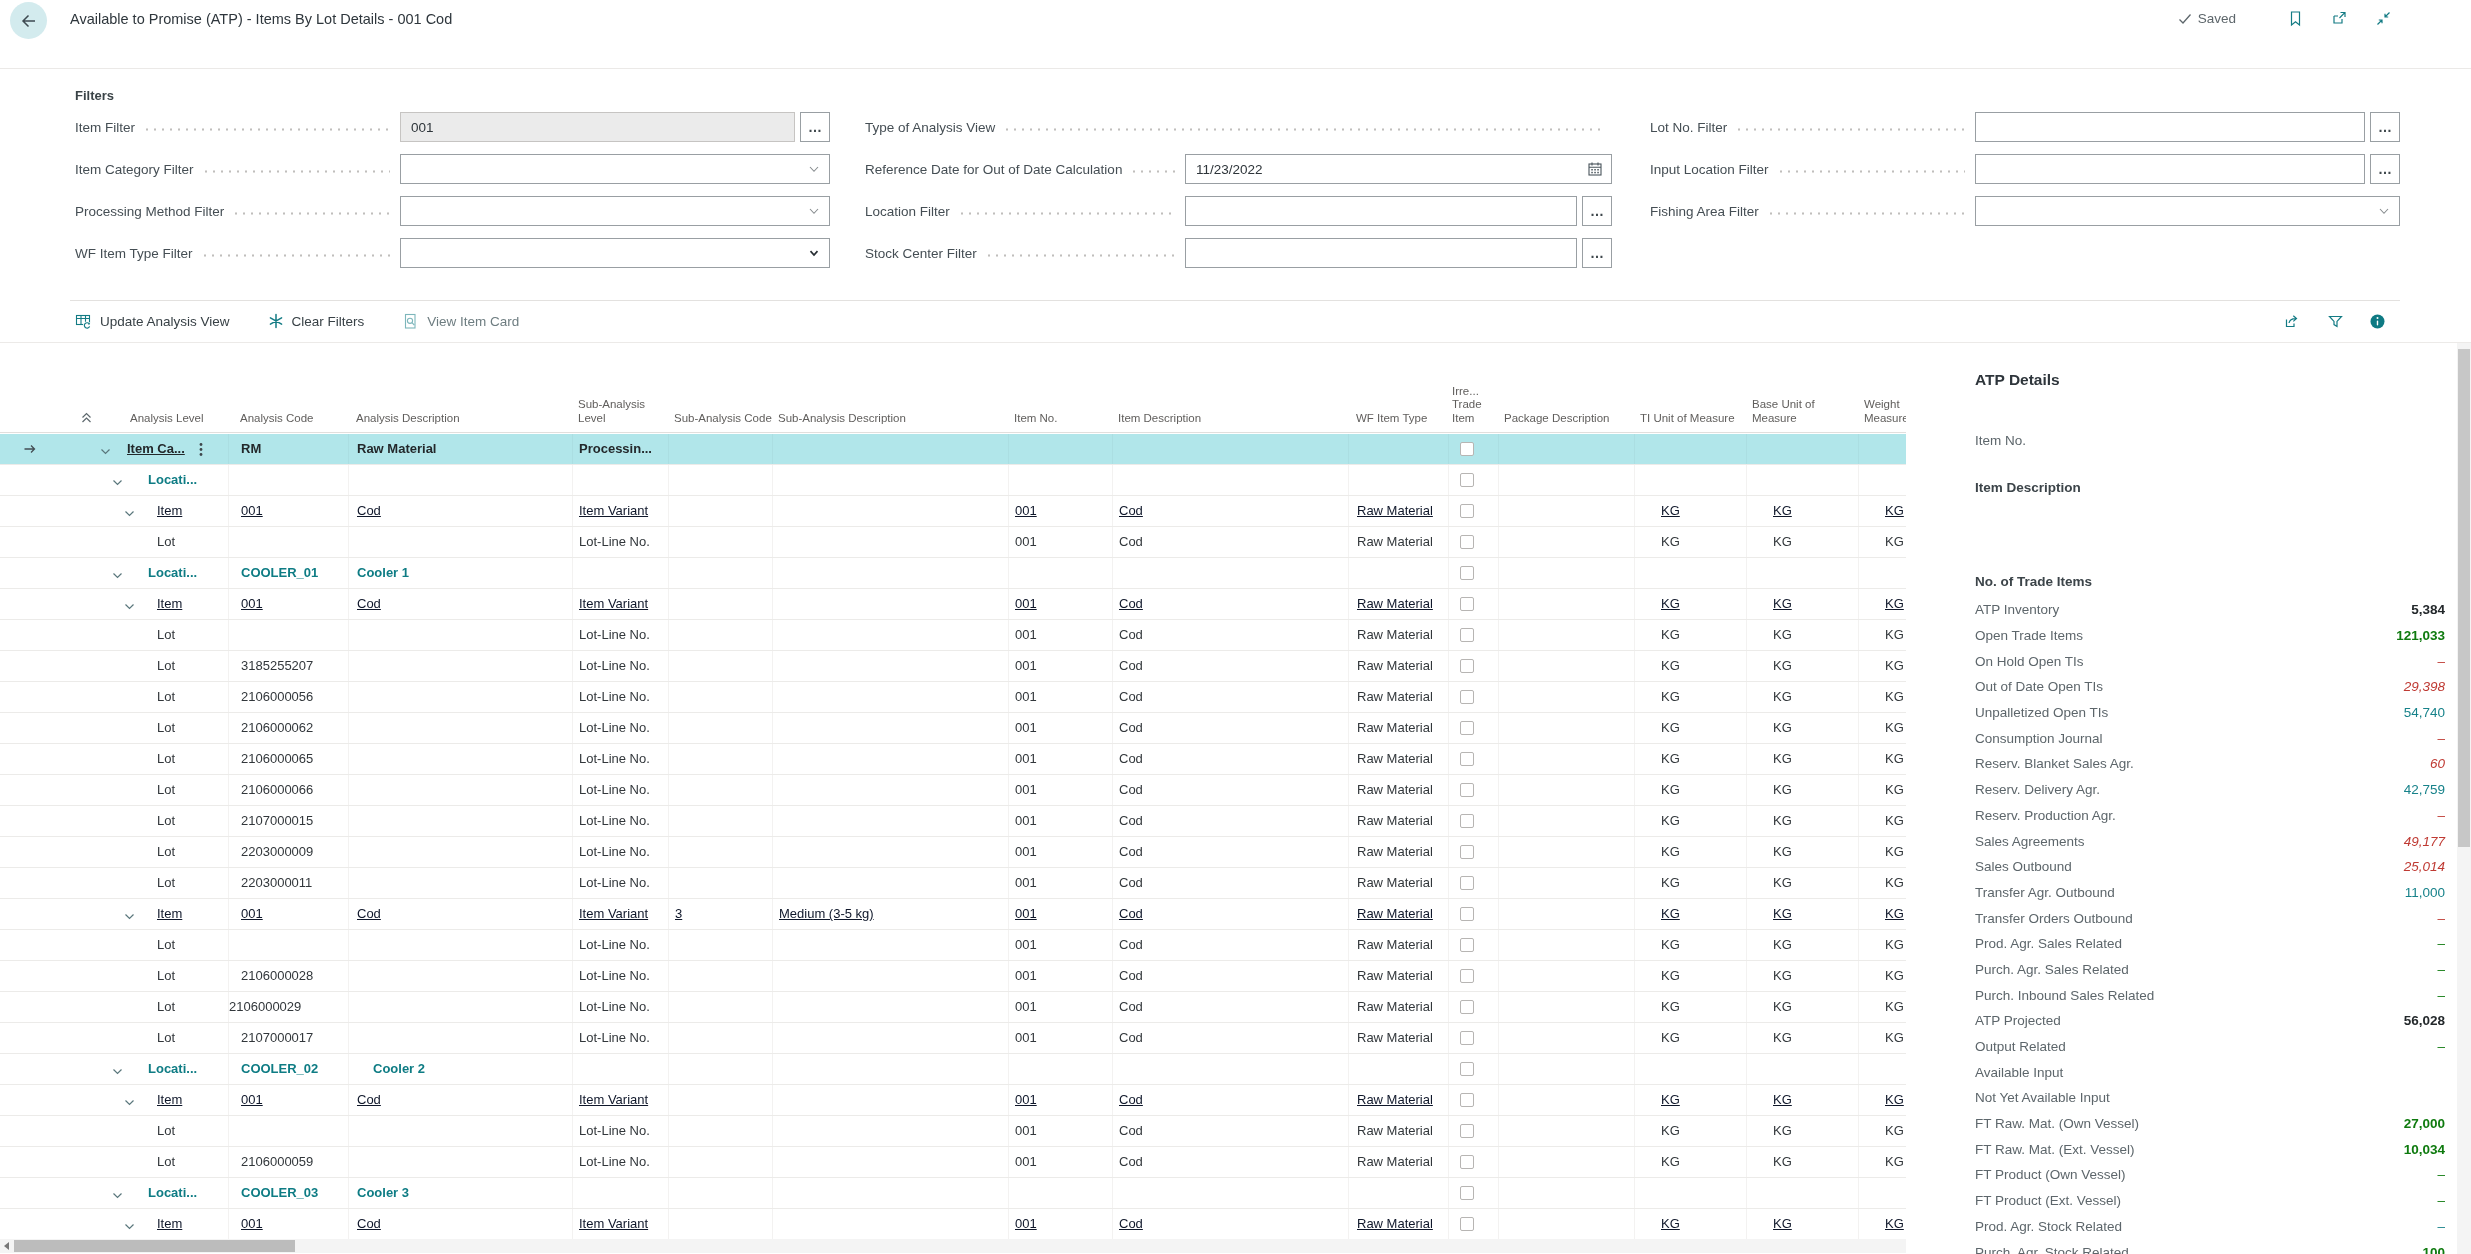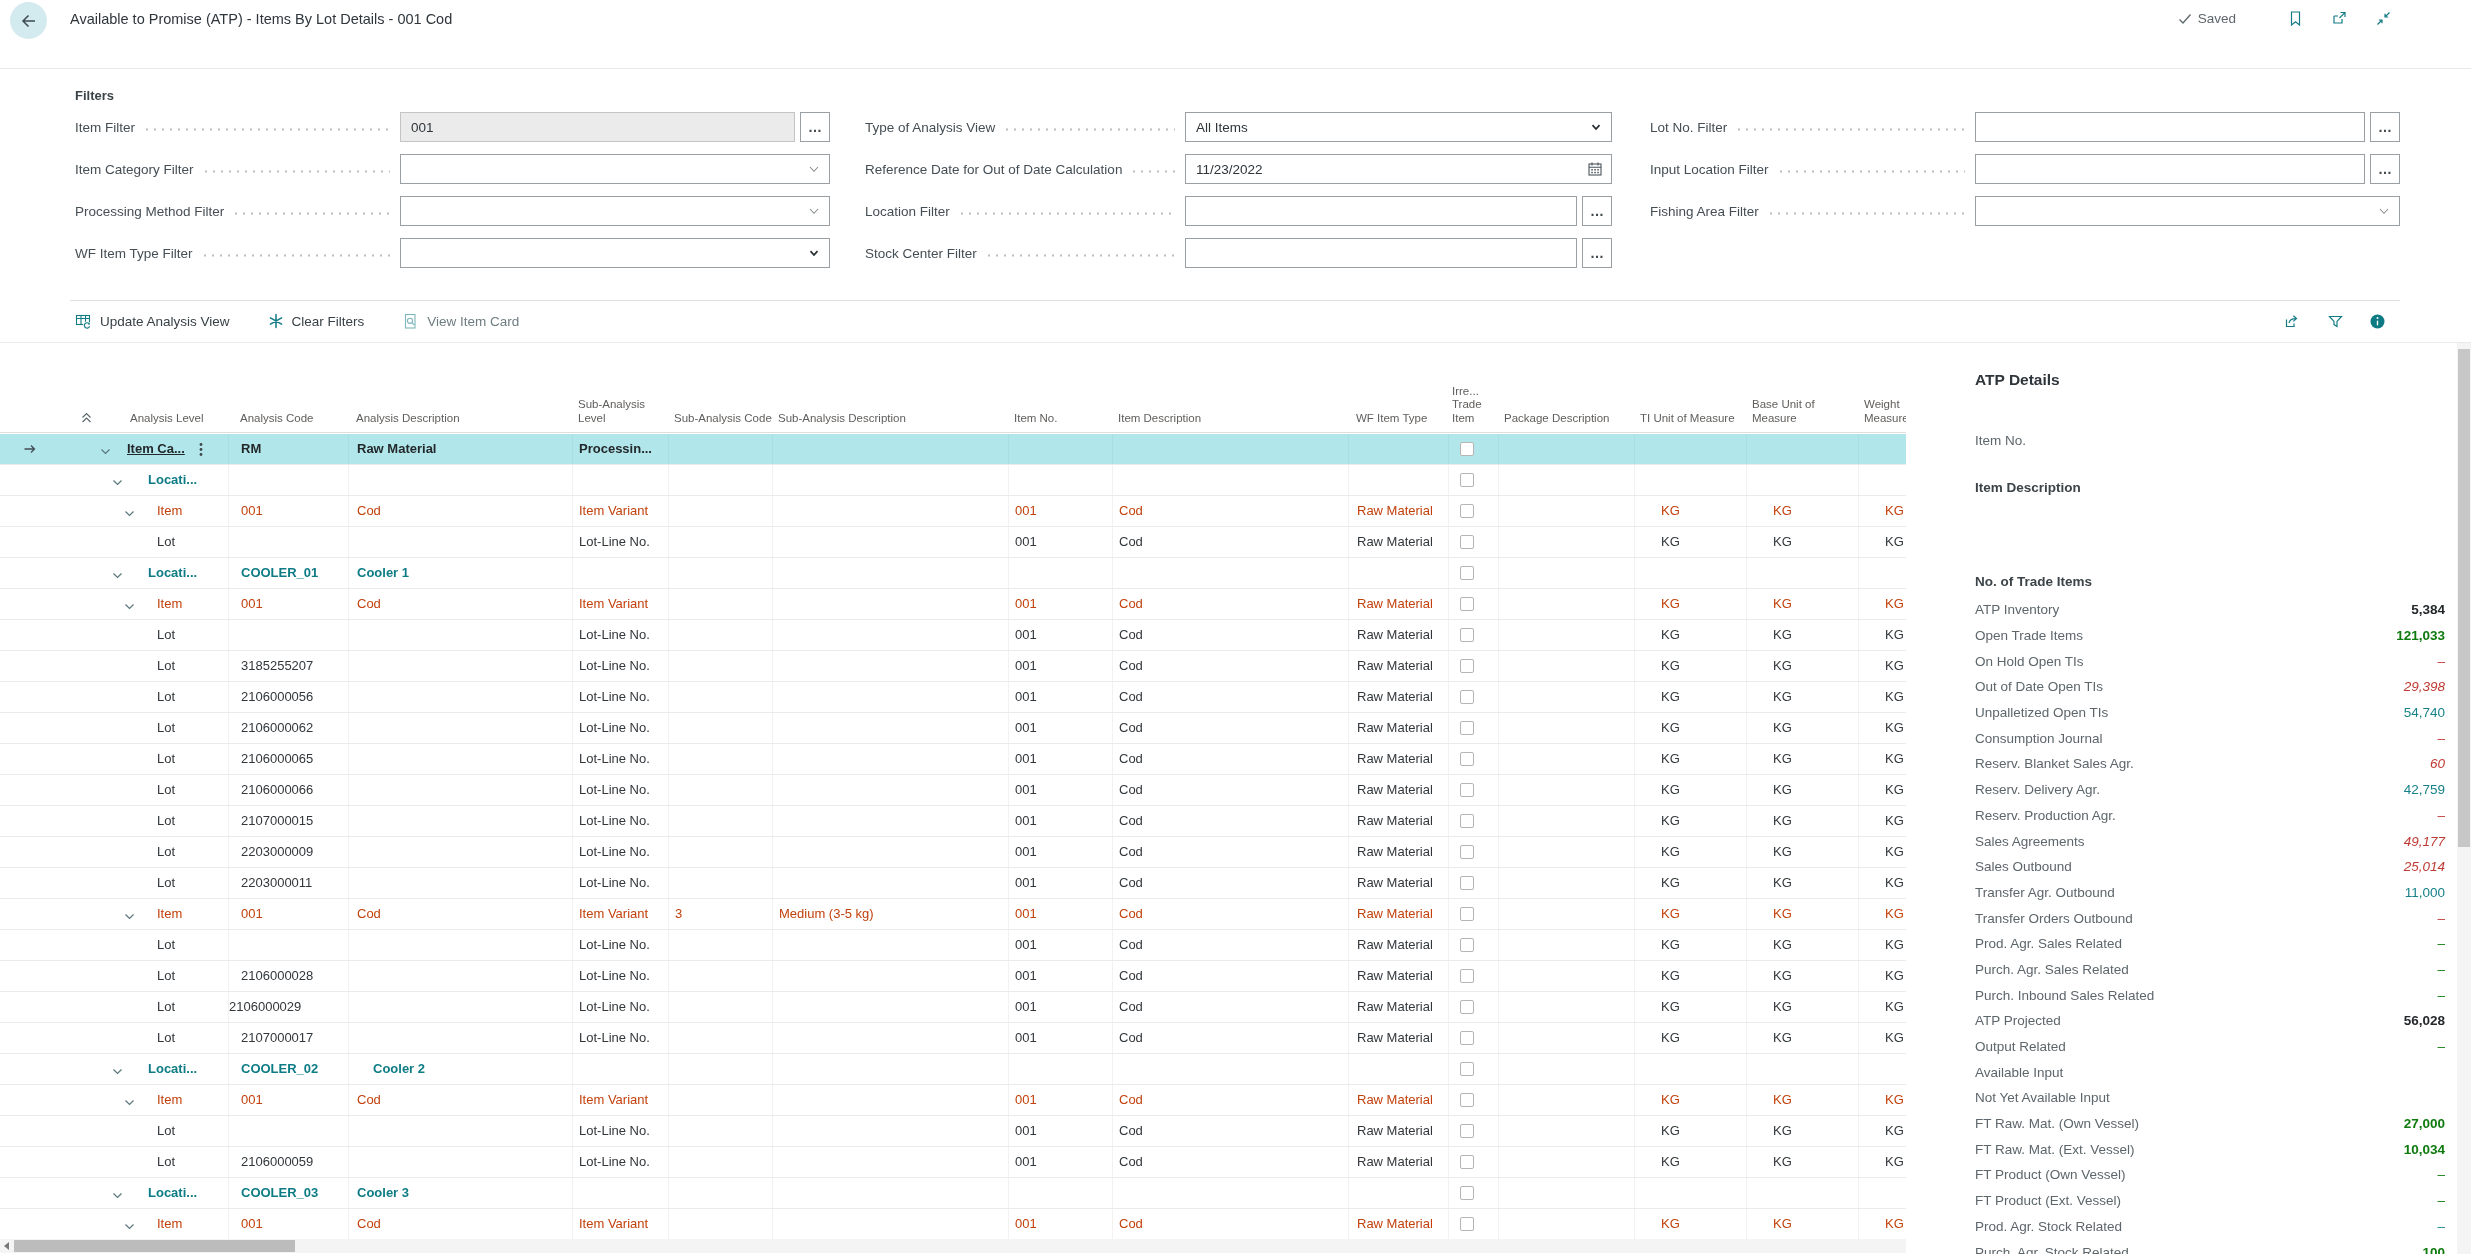--- a/index.html
+++ b/index.html
@@ -64,21 +64,21 @@
   .g-row { display:flex; height:31px; border-bottom:1px solid #ecebe9; background:#fff; }
   .g-row.sel { background:#b1e6ea; }
   .g-c { flex:none; height:30px; line-height:30px; font-size:13px; color:#32373b;
          white-space:nowrap; overflow:hidden; border-left:1px solid #f3f2f1; }
   .g-c:nth-child(1), .g-c:nth-child(2) { border-left:none; }
   .g-row.sel .g-c { border-left-color:rgba(0,0,0,0.03); }
   .g-level { position:relative; }
   .g-chev { position:absolute; top:4px; cursor:pointer; }
   .g-dots { margin-left:14px; cursor:pointer; vertical-align:middle; }
   .t-location .val { font-weight:700; color:#0e7c84; }
-  .t-item .val { color:#c2410c; }
+  .t-item .val { color:#0f172a;text-decoration:underline; }
   .t-category .val { font-weight:700; color:#23282b; }
   .g-row.sel .g-lab { text-decoration:underline; }
   .t-item .val[data-interactable="true"], .t-location .val[data-interactable="true"] { cursor:pointer; }
   .g-check { display:inline-block; width:14px; height:14px; border:1px solid #b7b5b3; border-radius:2px;
              background:#fff; margin:8px 0 0 11px; cursor:pointer; }
   .tri { width:0; height:0; position:absolute; cursor:pointer; }
   .hsb { position:absolute; left:0; top:896px; width:1930px; height:14px; background:#f4f4f4; }
   .hsb .thumb { position:absolute; left:14px; top:1px; height:12px; width:281px; background:#bcbcbc; cursor:pointer; }
   .tri.left { top:3px; left:4px; border-top:4px solid transparent; border-bottom:4px solid transparent; border-right:5px solid #787878; }
   .page-sb { position:absolute; right:0; top:343px; width:14px; height:911px; background:#f4f4f4; }
@@ -197,30 +197,20 @@
                 </svg>
               </span>
             </div>
           </div>
         </div>
       </div>
       <div class="f-col">
         <div class="f-row" data-interactable="false">
       <span class="f-label" data-interactable="false">Type of Analysis View</span>
       <span class="f-dots" data-interactable="false"></span>
-      <div class="f-field">
-            <div class="f-box" data-interactable="true">
-              <span class="f-val" data-interactable="false">All Items</span>
-              <span class="ic" data-interactable="true">
-                <svg width="14" height="14">
-                  <path d="M3.5 5.2L7 9l3.5-3.8" stroke="#272e33" stroke-width="1.7" fill="none"></path>
-                </svg>
-              </span>
-            </div>
-          </div>
         </div>
         <div class="f-row" data-interactable="false">
       <span class="f-label" data-interactable="false">Reference Date for Out of Date Calculation</span>
       <span class="f-dots" data-interactable="false"></span>
       <div class="f-field">
             <div class="f-box" data-interactable="true">
               <span class="f-val" data-interactable="false">11/23/2022</span>
               <span class="ic" data-interactable="true">
                 <svg width="16" height="16">
                   <g fill="none" stroke="#49545b" stroke-width="1.1">

